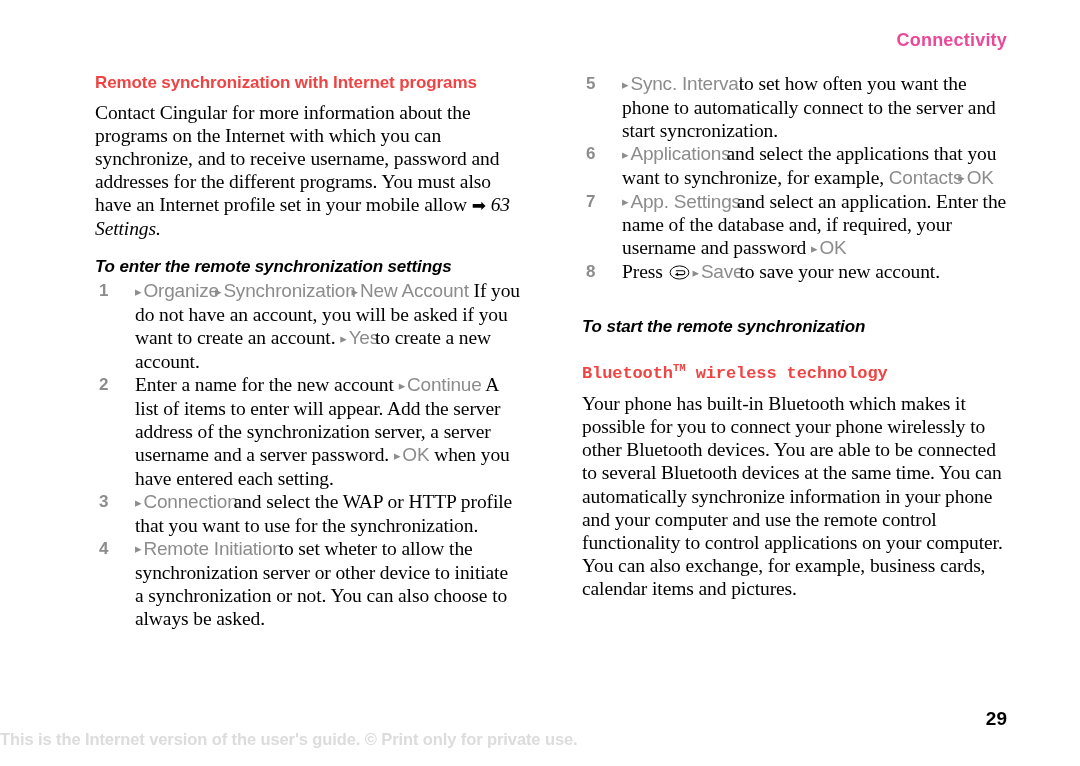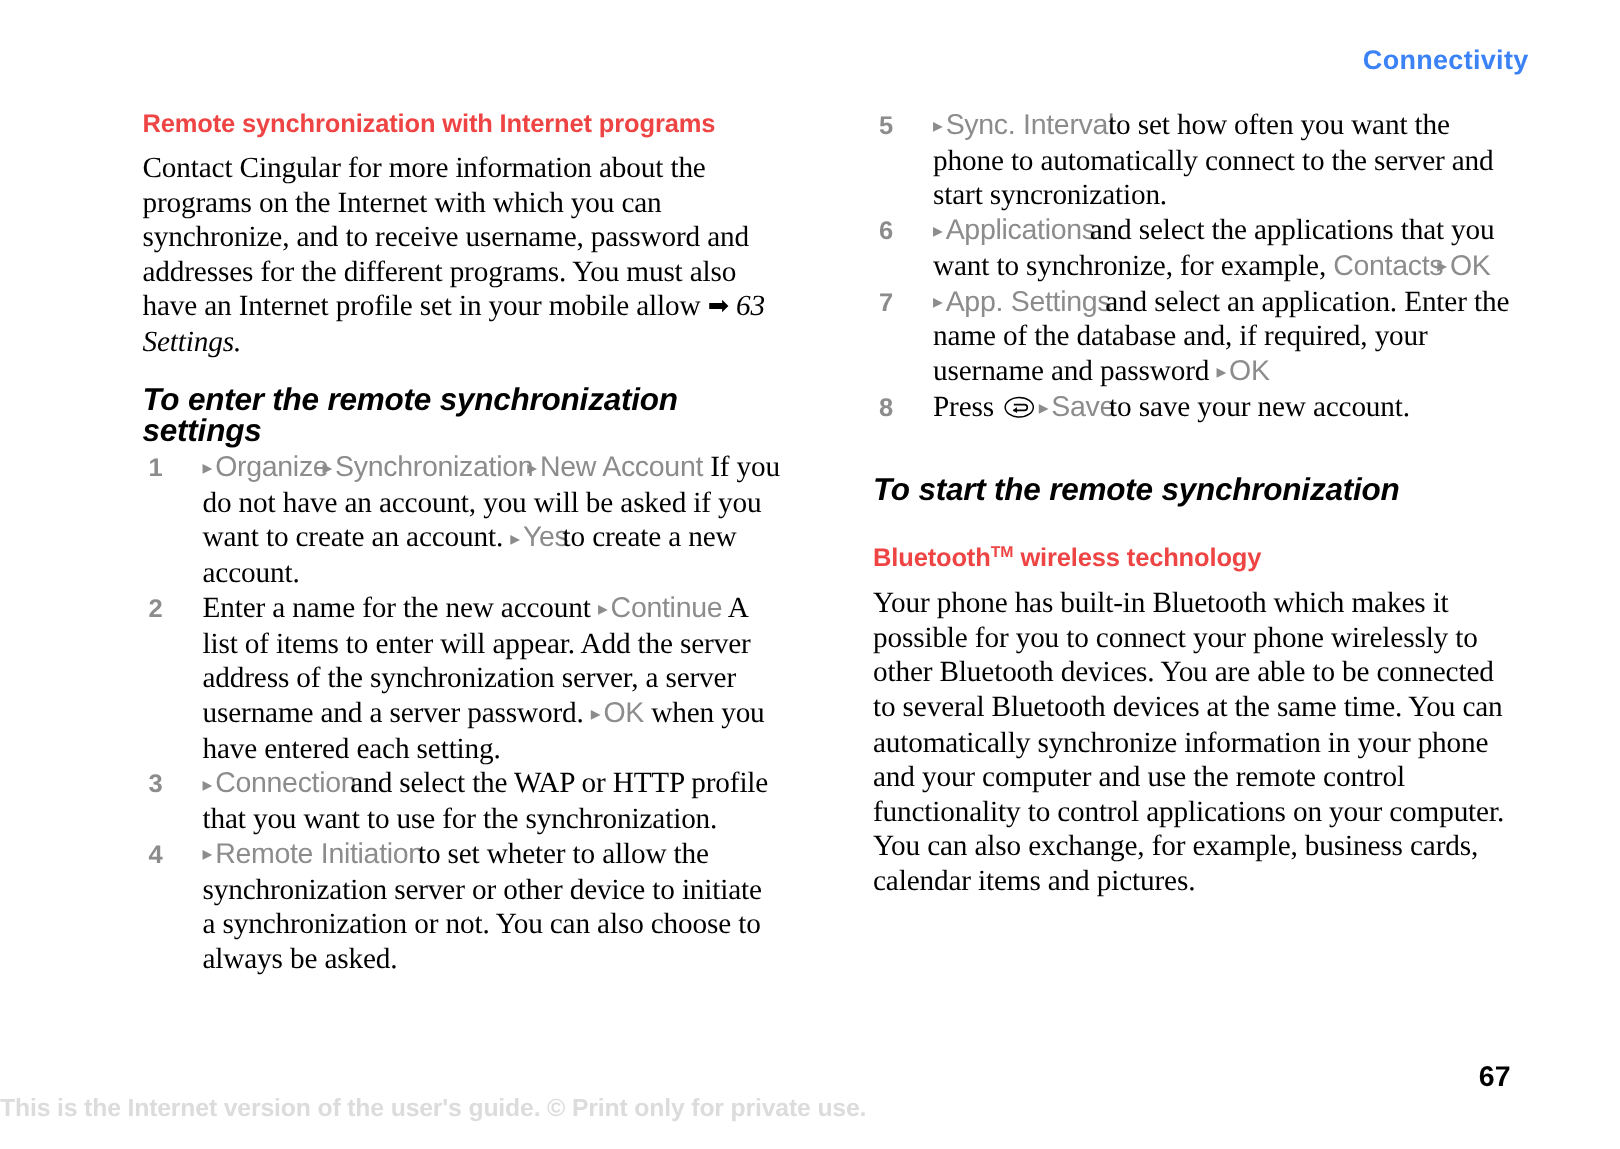--- a/index.html
+++ b/index.html
@@ -13,28 +13,28 @@
     position: relative;
     font-family: "Liberation Serif", "DejaVu Serif", serif;
     color: #000000;
     overflow: hidden;
   }
 
   
   .page-header {
     position: absolute;
     top: 30px;
-    left: 12px;
+    left: 0;
     width: 1007px;
     text-align: right;
     font-family: "Liberation Sans", "DejaVu Sans", sans-serif;
     font-weight: bold;
     font-size: 18px;
     letter-spacing: 0.2px;
-    color: #3b82f6;
+    color: #ec4899;
   }
 
   
   .col {
     position: absolute;
     top: 72px;
   }
   .col-left  { left: 95px; width: 425px; }
   .col-right { left: 582px; width: 428px; }
 
@@ -46,21 +46,21 @@
     font-size: 17px;
     line-height: 22.5px;
     letter-spacing: -0.1px;
     color: #ef4444;
   }
   h2.sub {
     margin: 16px 0 2px 0;
     font-family: "Liberation Sans", "DejaVu Sans", sans-serif;
     font-weight: bold;
     font-style: italic;
-    font-size: 21px;
+    font-size: 17px;
     line-height: 21px;
     letter-spacing: -0.15px;
     color: #000;
   }
   h2.sub.tight { margin-top: 32px; }
 
   
   p.body {
     margin: 0;
     font-size: 19.5px;
@@ -221,19 +221,19 @@
             <path d="M12 9.2 H22.6 A3.1 3.1 0 0 1 22.6 15.4 H11.4" fill="none" stroke="#000" stroke-width="1.7" stroke-linecap="square"></path>
             <path d="M14.4 11.6 L10.2 15.4 L14.8 18.2 Z" fill="#000"></path>
           </svg></span><span class="tri">▸</span><span class="menu kern">Save</span><span>to save your new account.</span>
     </li>
 
   </ol>
 
   <h2 class="sub tight">To start the remote synchronization</h2>
 
 
-  <h1 class="sect" style="margin-top:20px;margin-bottom:7px;"><span>Bluetooth</span><span class="tm">TM</span><span> wireless technology</span></h1>
+  <h1 class="sect" style="margin-top:20px;margin-bottom:7px;font-family:Liberation Mono, monospace;"><span>Bluetooth</span><span class="tm">TM</span><span> wireless technology</span></h1>
 
   <p class="body">Your phone has built-in Bluetooth which makes it possible for you to connect your phone wirelessly to other Bluetooth devices. You are able to be connected to several Bluetooth devices at the same time. You can automatically synchronize information in your phone and your computer and use the remote control functionality to control applications on your computer. You can also exchange, for example, business cards, calendar items and pictures.</p>
 </div>
 
-<div class="page-number">67</div>
+<div class="page-number">29</div>
 <div class="footer-note">This is the Internet version of the user's guide. © Print only for private use.</div>
 
 </body></html>

